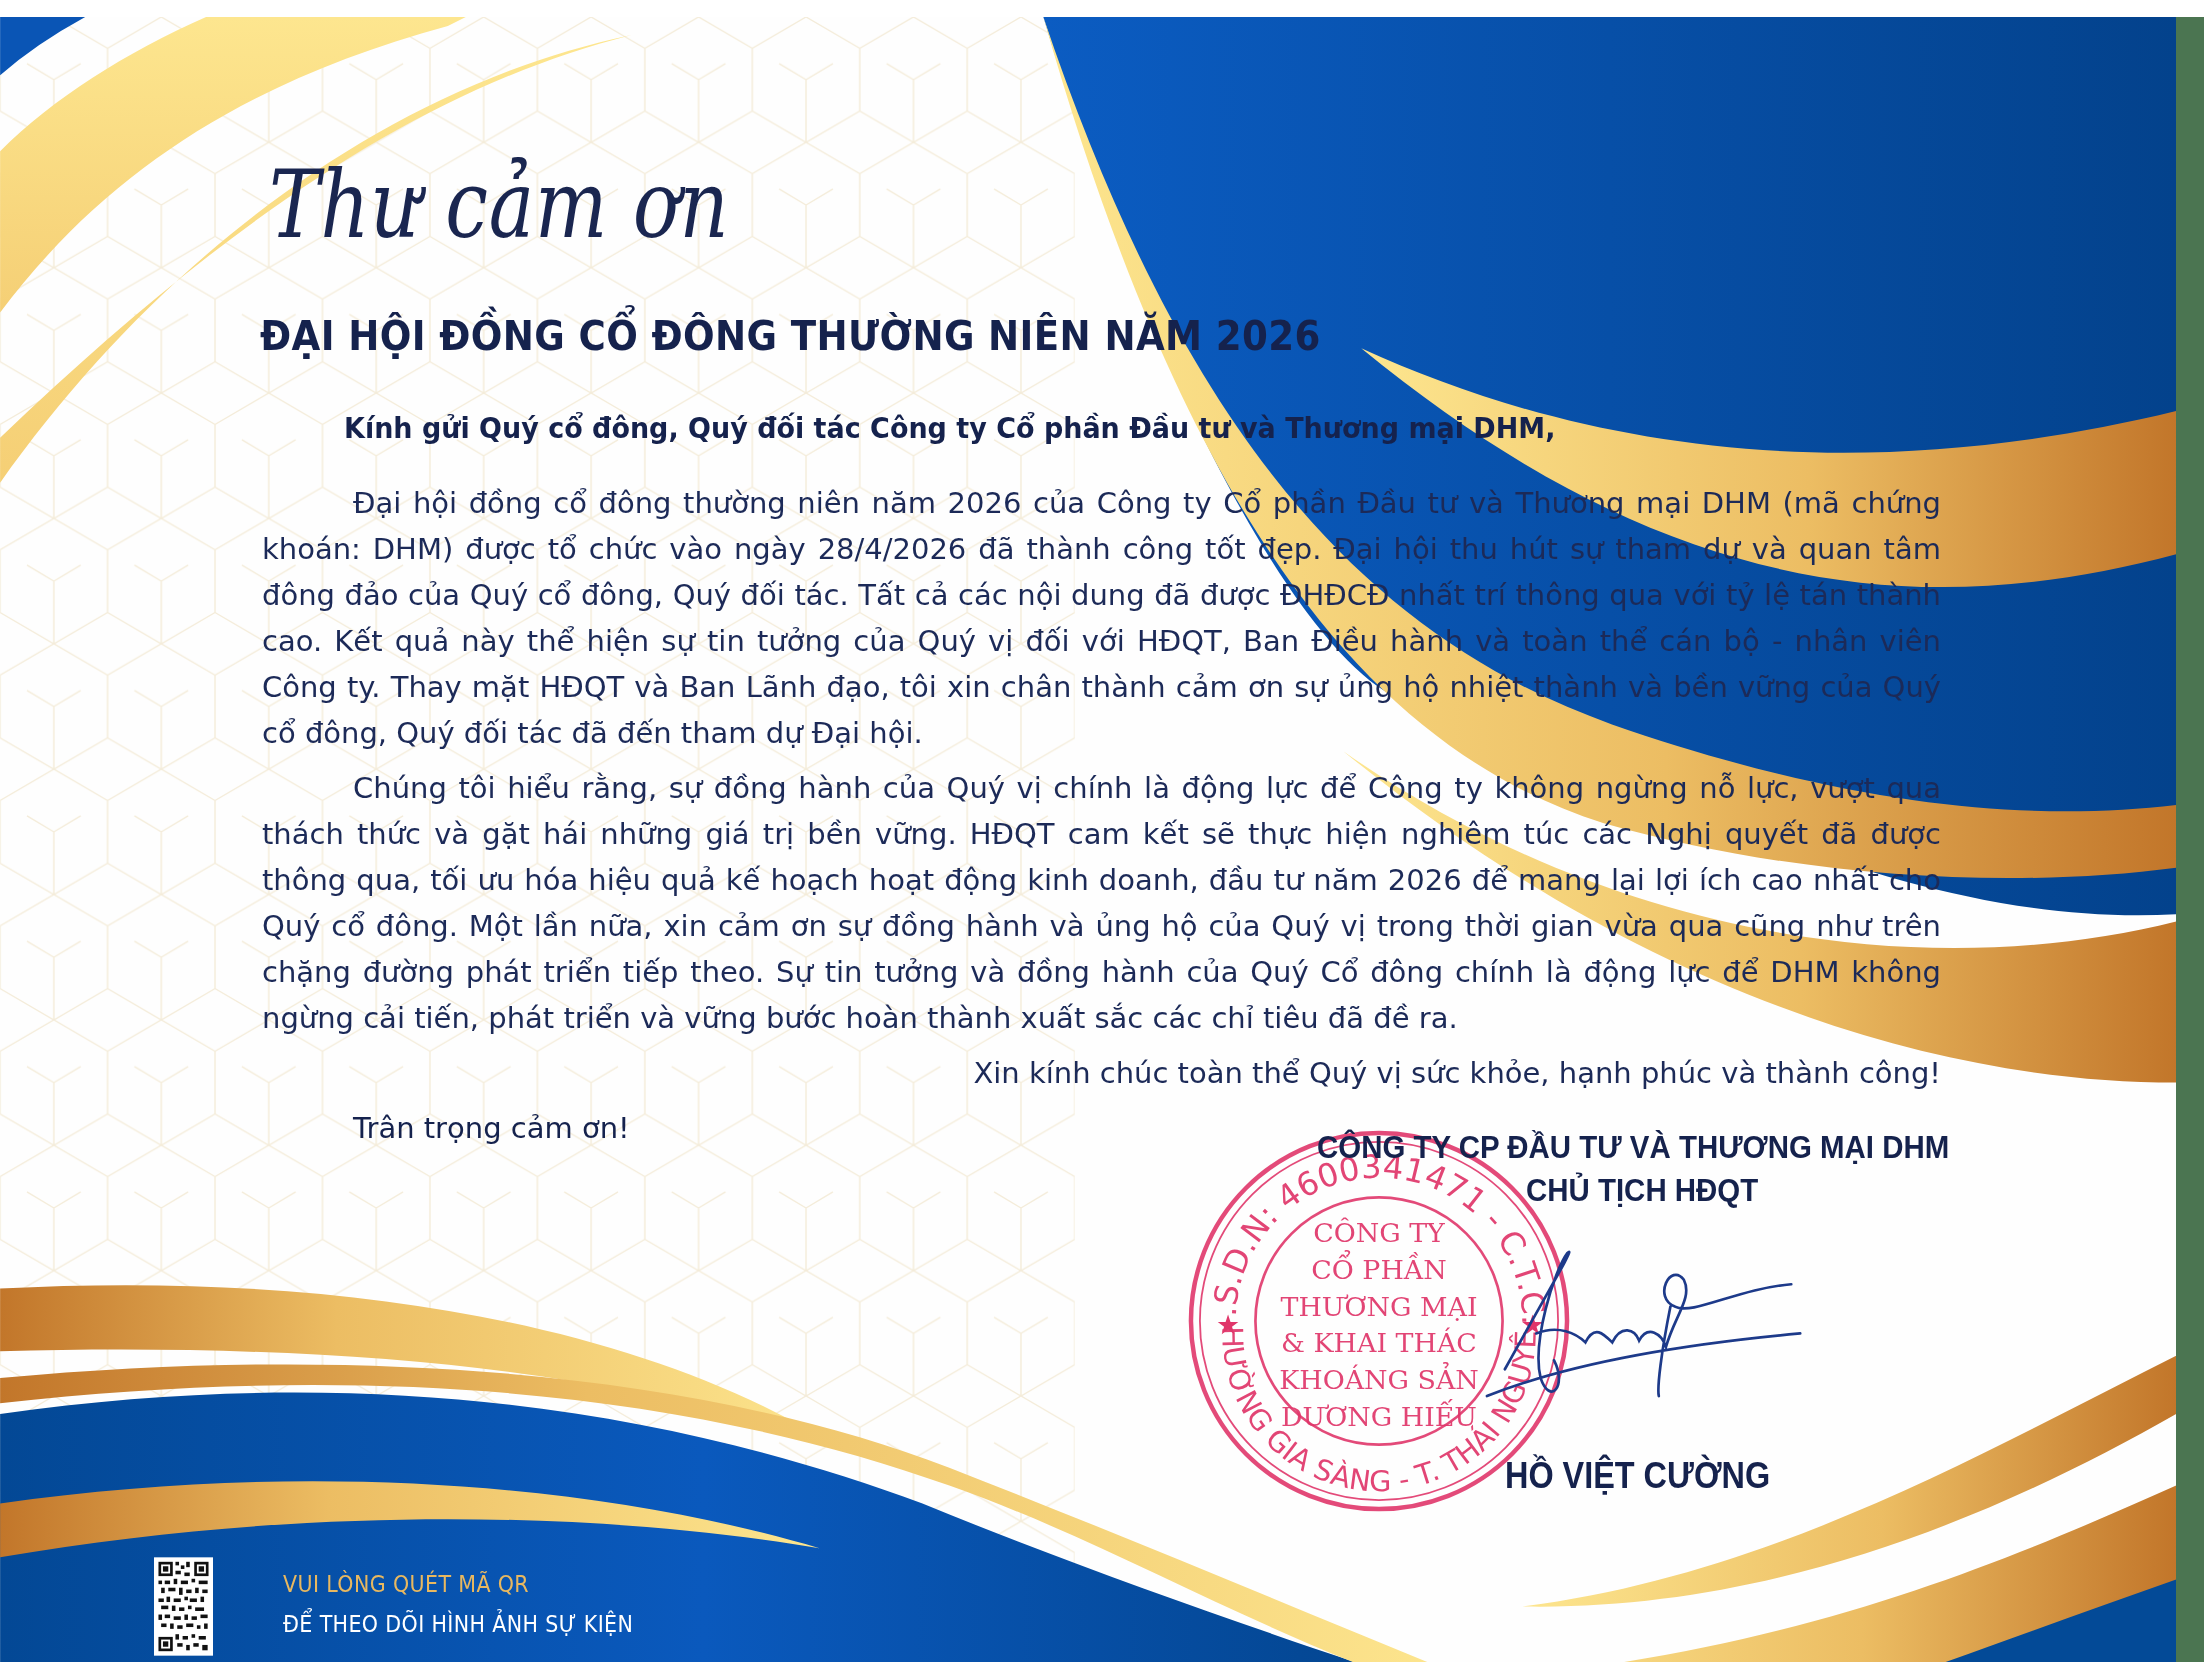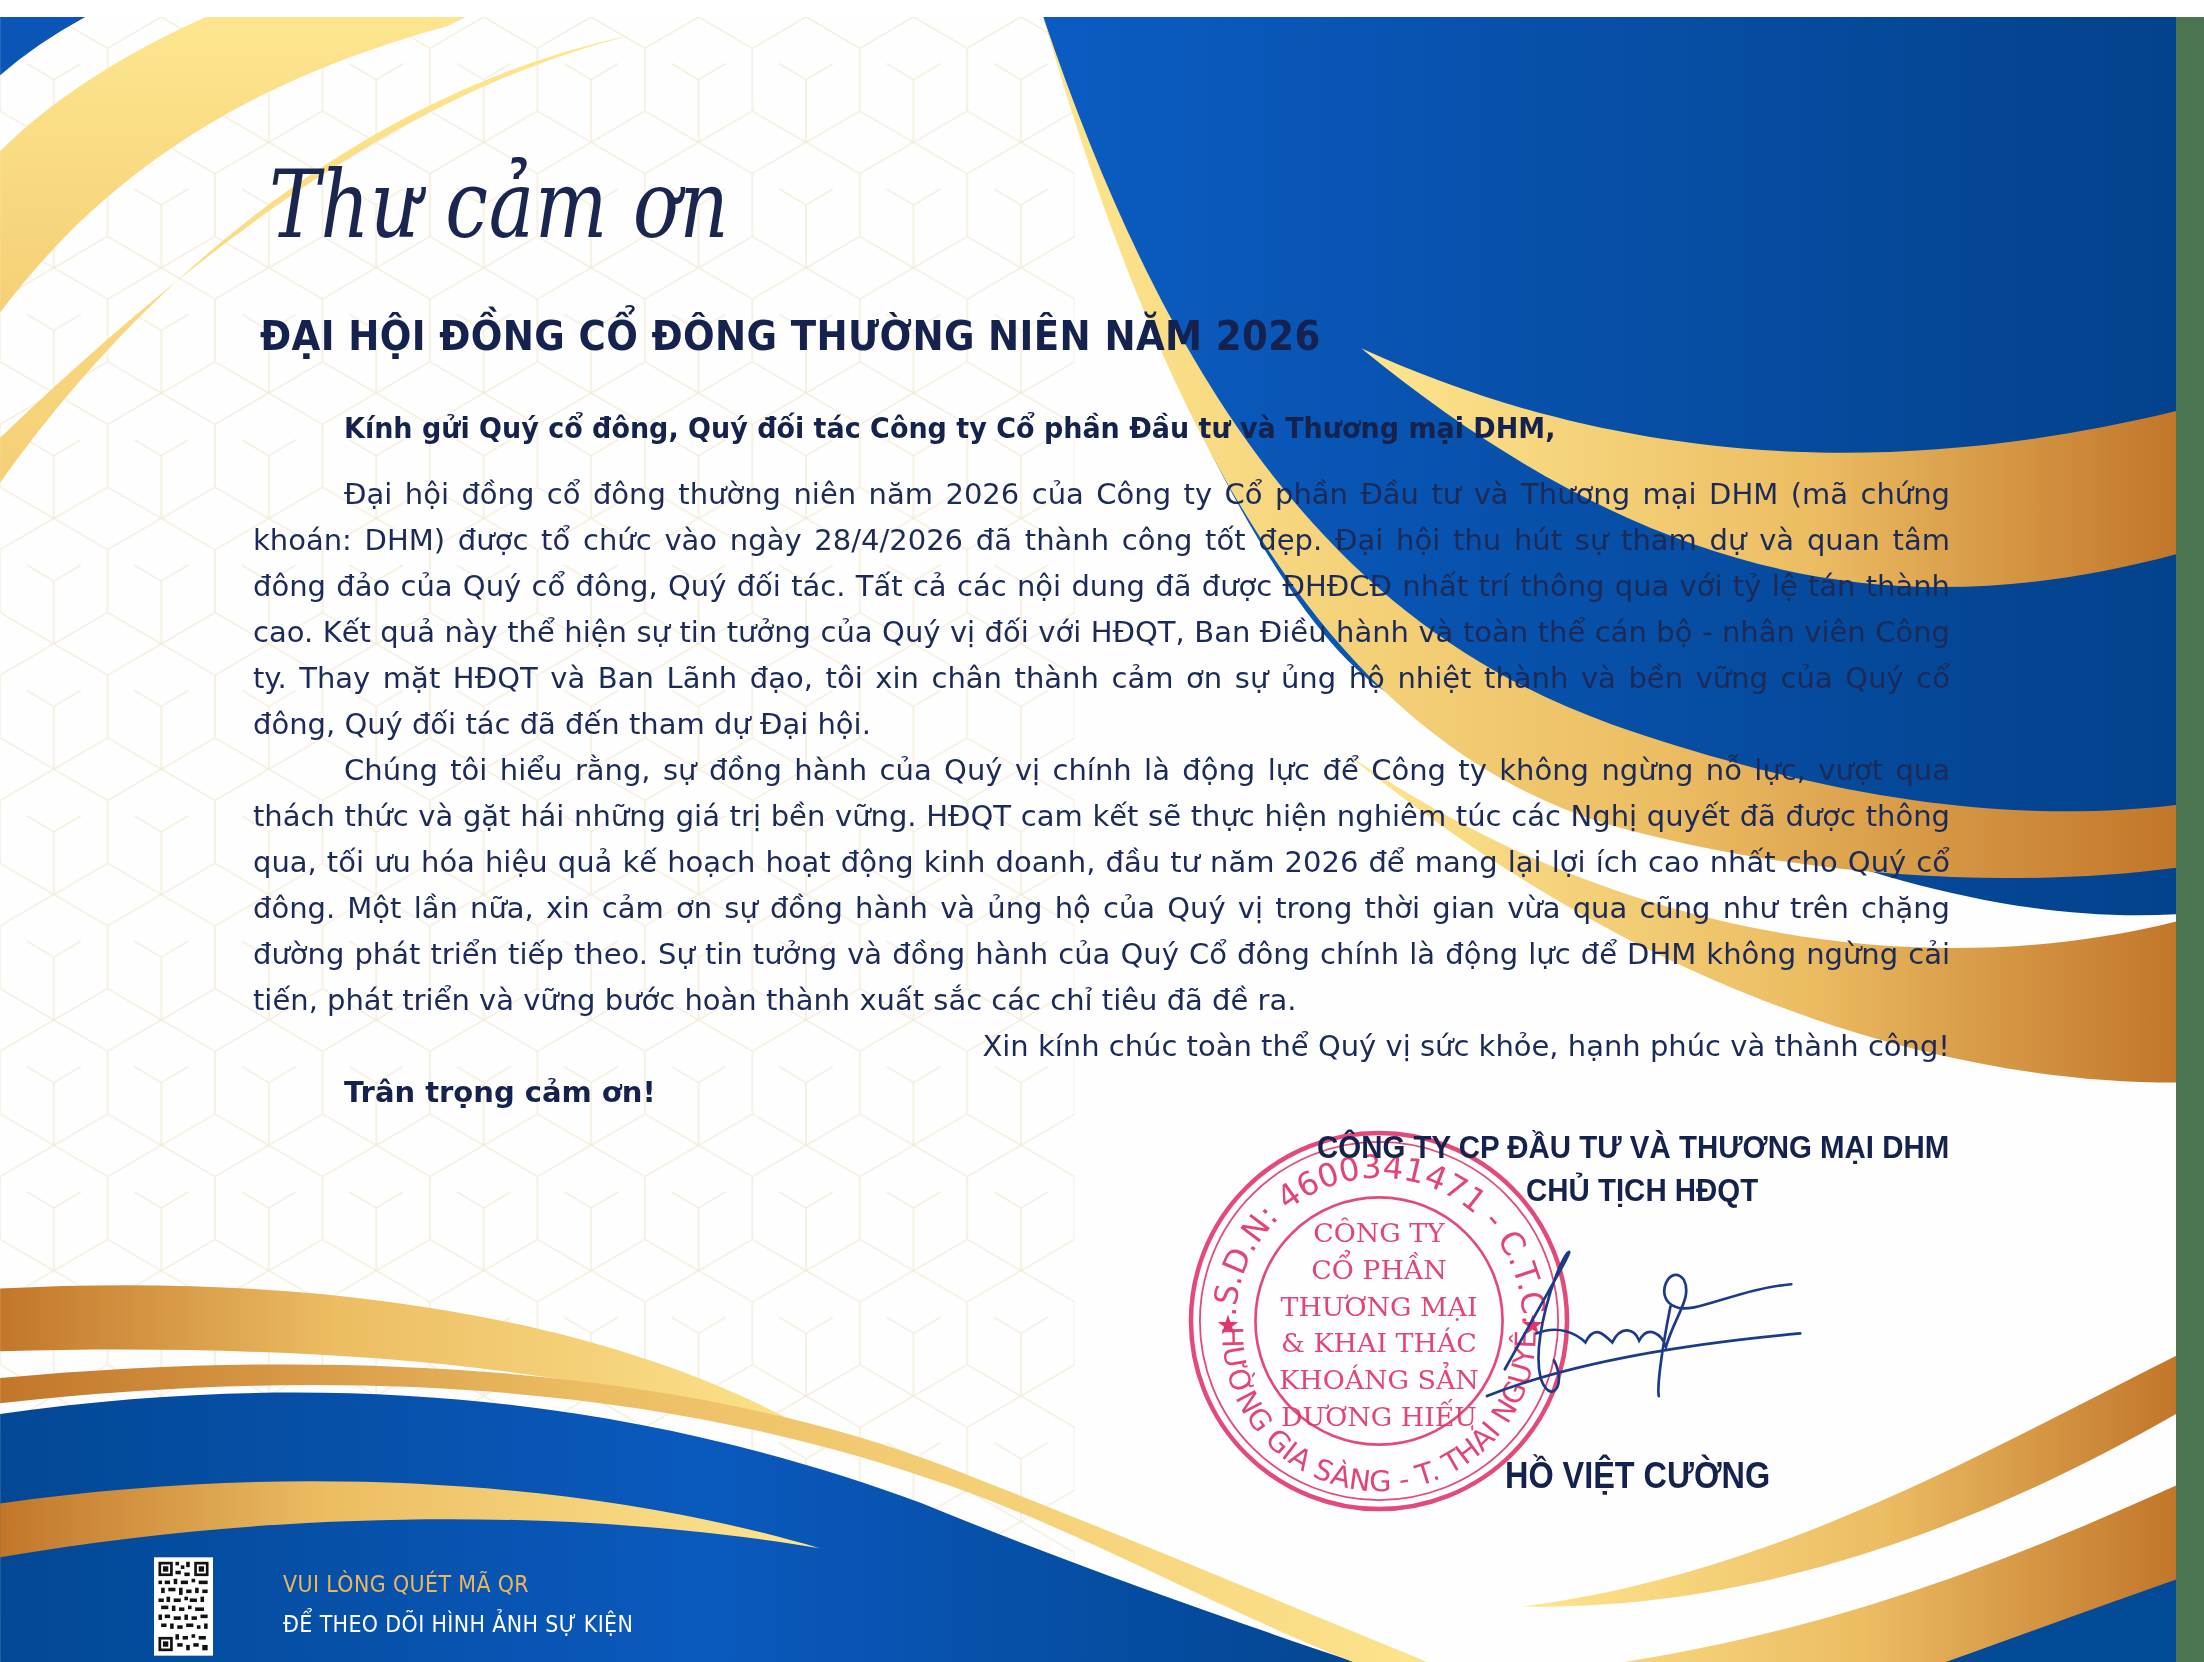--- a/index.html
+++ b/index.html
@@ -4,23 +4,23 @@
 <style>
   html, body { margin: 0; padding: 0; }
   body { width: 2204px; height: 1662px; overflow: hidden; background: #ffffff; position: relative; font-family: "Liberation Sans", sans-serif; }
   .page { position: absolute; left: 0; top: 17px; width: 2204px; height: 1662px; overflow: hidden; background: #fefefe; }
   .bg-svg { position: absolute; left: 0; top: 0; width: 2204px; height: 1662px; }
   .side-strip { position: absolute; right: 0; top: 0; width: 28px; height: 1662px; background: #4b7551; }
   .script-title { position: absolute; left: 269px; top: 134px; font-family: "DejaVu Serif", serif; font-style: italic; font-size: 93px; color: #1a2650; letter-spacing: 0.9px; transform: scaleX(0.82); transform-origin: left top; white-space: nowrap; }
   .main-title { position: absolute; left: 260px; top: 296px; font-family: "DejaVu Sans", sans-serif; font-weight: bold; font-size: 40px; color: #15224d; white-space: nowrap; letter-spacing: 0.4px; transform: scaleX(0.93); transform-origin: left top; }
   .greeting { position: absolute; left: 344px; top: 394px; font-family: "DejaVu Sans", sans-serif; font-weight: bold; font-size: 29px; color: #15224d; white-space: nowrap; transform: scaleX(0.93); transform-origin: left top; }
   .body { position: absolute; left: 253px; top: 454px; width: 1697px; font-family: "DejaVu Sans", sans-serif; font-size: 29px; line-height: 46px; color: #1c2a58; text-align: justify; }
-  .body p { margin: 0; text-indent: 91px; }
+  .body p { margin: 9px; text-indent: 91px; }
   .body p.closing { text-align: right; text-indent: 91px; }
-  .body p.thanks { font-weight: bold; text-align: left; text-indent: 91px; color: #15224d; }
+  .body p.thanks { font-weight: normal; text-align: left; text-indent: 91px; color: #15224d; }
   .sig-company { position: absolute; left: 1317px; top: 1112px; font-family: "Liberation Sans", sans-serif; font-weight: bold; font-size: 32px; color: #15224d; white-space: nowrap; transform: scaleX(0.92); transform-origin: left top; }
   .sig-role { position: absolute; left: 1526px; top: 1155px; font-family: "Liberation Sans", sans-serif; font-weight: bold; font-size: 32px; color: #15224d; white-space: nowrap; transform: scaleX(0.92); transform-origin: left top; }
   .sig-name { position: absolute; left: 1505px; top: 1438px; font-family: "Liberation Sans", sans-serif; font-weight: bold; font-size: 36px; color: #15224d; white-space: nowrap; transform: scaleX(0.9); transform-origin: left top; }
   .seal { position: absolute; left: 1182px; top: 1107px; width: 394px; height: 394px; }
   .signature { position: absolute; left: 1469px; top: 1218px; width: 376px; height: 179px; }
   .qr-svg { position: absolute; left: 154px; top: 1540px; width: 59px; height: 99px; }
   .qr-line1 { position: absolute; left: 283px; top: 1554px; font-family: "DejaVu Sans", sans-serif; font-size: 22.4px; color: #e8b860; white-space: nowrap; letter-spacing: 0.4px; transform: scaleX(0.92); transform-origin: left top; }
   .qr-line2 { position: absolute; left: 283px; top: 1594px; font-family: "DejaVu Sans", sans-serif; font-size: 22.4px; color: #ffffff; white-space: nowrap; letter-spacing: 0.4px; transform: scaleX(0.92); transform-origin: left top; }
 </style>
 </head>

